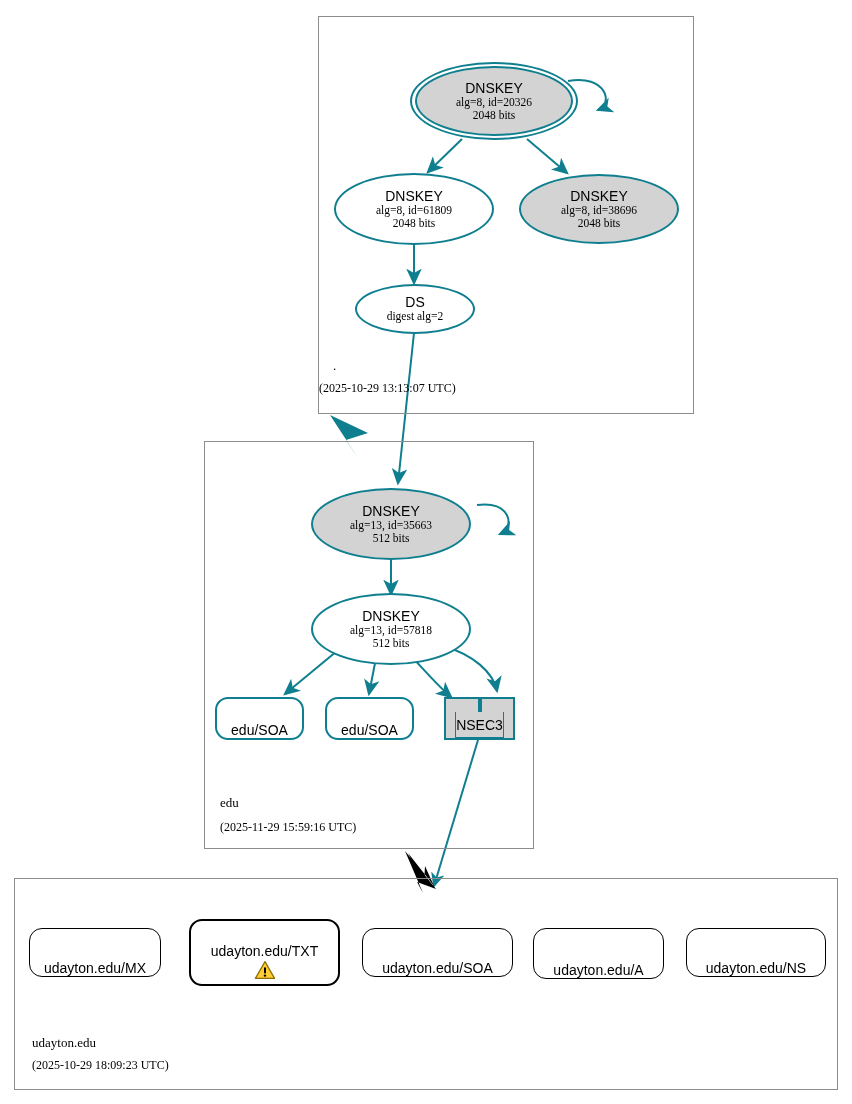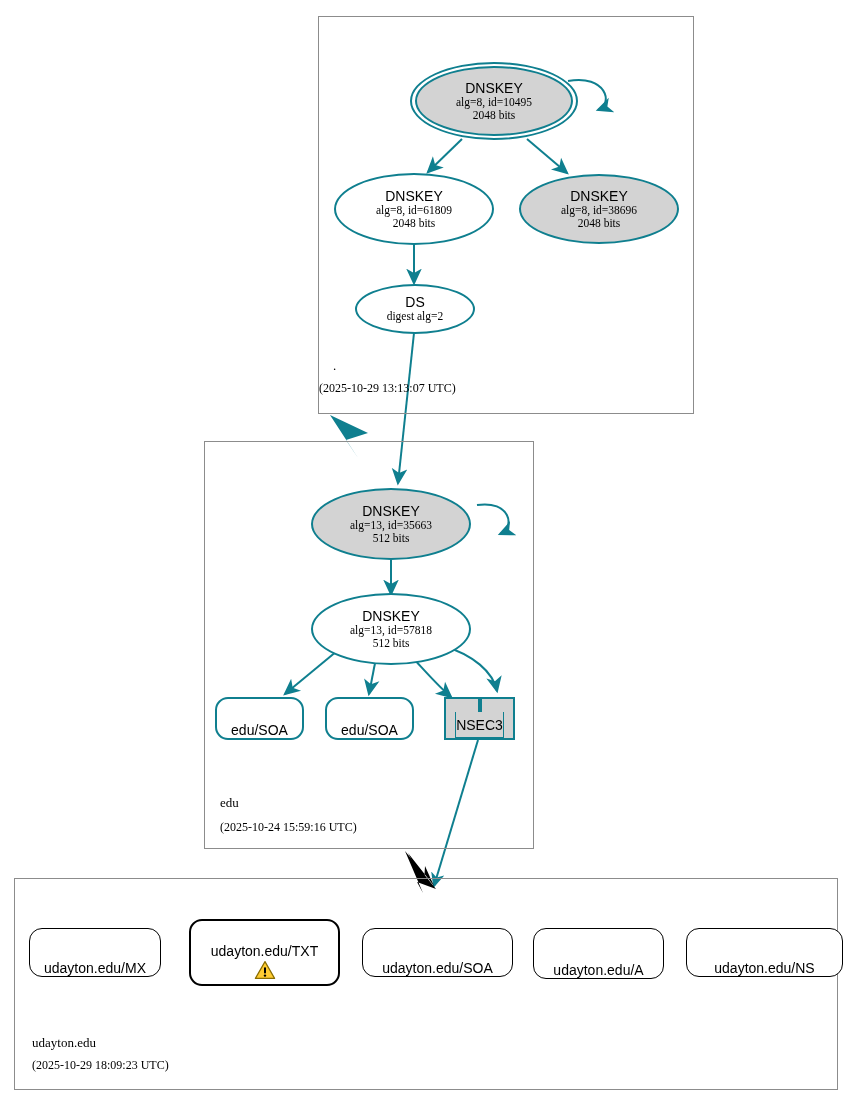--- a/index.html
+++ b/index.html
@@ -209,21 +209,21 @@
     </g>
   </svg>
 
   <div class="zone-box" style="left:318px; top:16px; width:376px; height:398px;"></div>
   <div class="zone-label zone-name" style="left:333px; top:358px;">.</div>
   <div class="zone-label zone-time" style="left:319px; top:381px;">(2025-10-29 13:13:07 UTC)</div>
 
   <div class="ellipse-outer" style="left:410px; top:62px; width:168px; height:78px;"></div>
   <div class="ellipse-node teal-stroke fill-grey" style="left:415px; top:66px; width:158px; height:70px;">
     <div class="t1">DNSKEY</div>
-    <div class="t2">alg=8, id=10495</div>
+    <div class="t2">alg=8, id=20326</div>
     <div class="t3">2048 bits</div>
   </div>
 
   <div class="ellipse-node teal-stroke fill-white" style="left:334px; top:173px; width:160px; height:72px;">
     <div class="t1">DNSKEY</div>
     <div class="t2">alg=8, id=61809</div>
     <div class="t3">2048 bits</div>
   </div>
 
   <div class="ellipse-node teal-stroke fill-grey" style="left:519px; top:174px; width:160px; height:70px;">
@@ -232,21 +232,21 @@
     <div class="t3">2048 bits</div>
   </div>
 
   <div class="ellipse-node teal-stroke fill-white" style="left:355px; top:284px; width:120px; height:50px;">
     <div class="t1">DS</div>
     <div class="t2">digest alg=2</div>
   </div>
 
   <div class="zone-box" style="left:204px; top:441px; width:330px; height:408px;"></div>
   <div class="zone-label zone-name" style="left:220px; top:795px;">edu</div>
-  <div class="zone-label zone-time" style="left:220px; top:820px;">(2025-10-24 15:59:16 UTC)</div>
+  <div class="zone-label zone-time" style="left:220px; top:820px;">(2025-11-29 15:59:16 UTC)</div>
 
   <div class="ellipse-node teal-stroke fill-grey" style="left:311px; top:488px; width:160px; height:72px;">
     <div class="t1">DNSKEY</div>
     <div class="t2">alg=13, id=35663</div>
     <div class="t3">512 bits</div>
   </div>
 
   <div class="ellipse-node teal-stroke fill-white" style="left:311px; top:593px; width:160px; height:72px;">
     <div class="t1">DNSKEY</div>
     <div class="t2">alg=13, id=57818</div>
@@ -291,17 +291,17 @@
   </div>
 
   <div class="rr-node rr-black" style="left:362px; top:928px; width:151px; height:49px;">
     <div class="lbl">udayton.edu/SOA</div>
   </div>
 
   <div class="rr-node rr-black" style="left:533px; top:928px; width:131px; height:51px;">
     <div class="lbl">udayton.edu/A</div>
   </div>
 
-  <div class="rr-node rr-black" style="left:686px; top:928px; width:157px; height:49px;">
+  <div class="rr-node rr-black" style="left:686px; top:928px; width:140px; height:49px;">
     <div class="lbl">udayton.edu/NS</div>
   </div>
 
 </div>
 
 </body></html>

